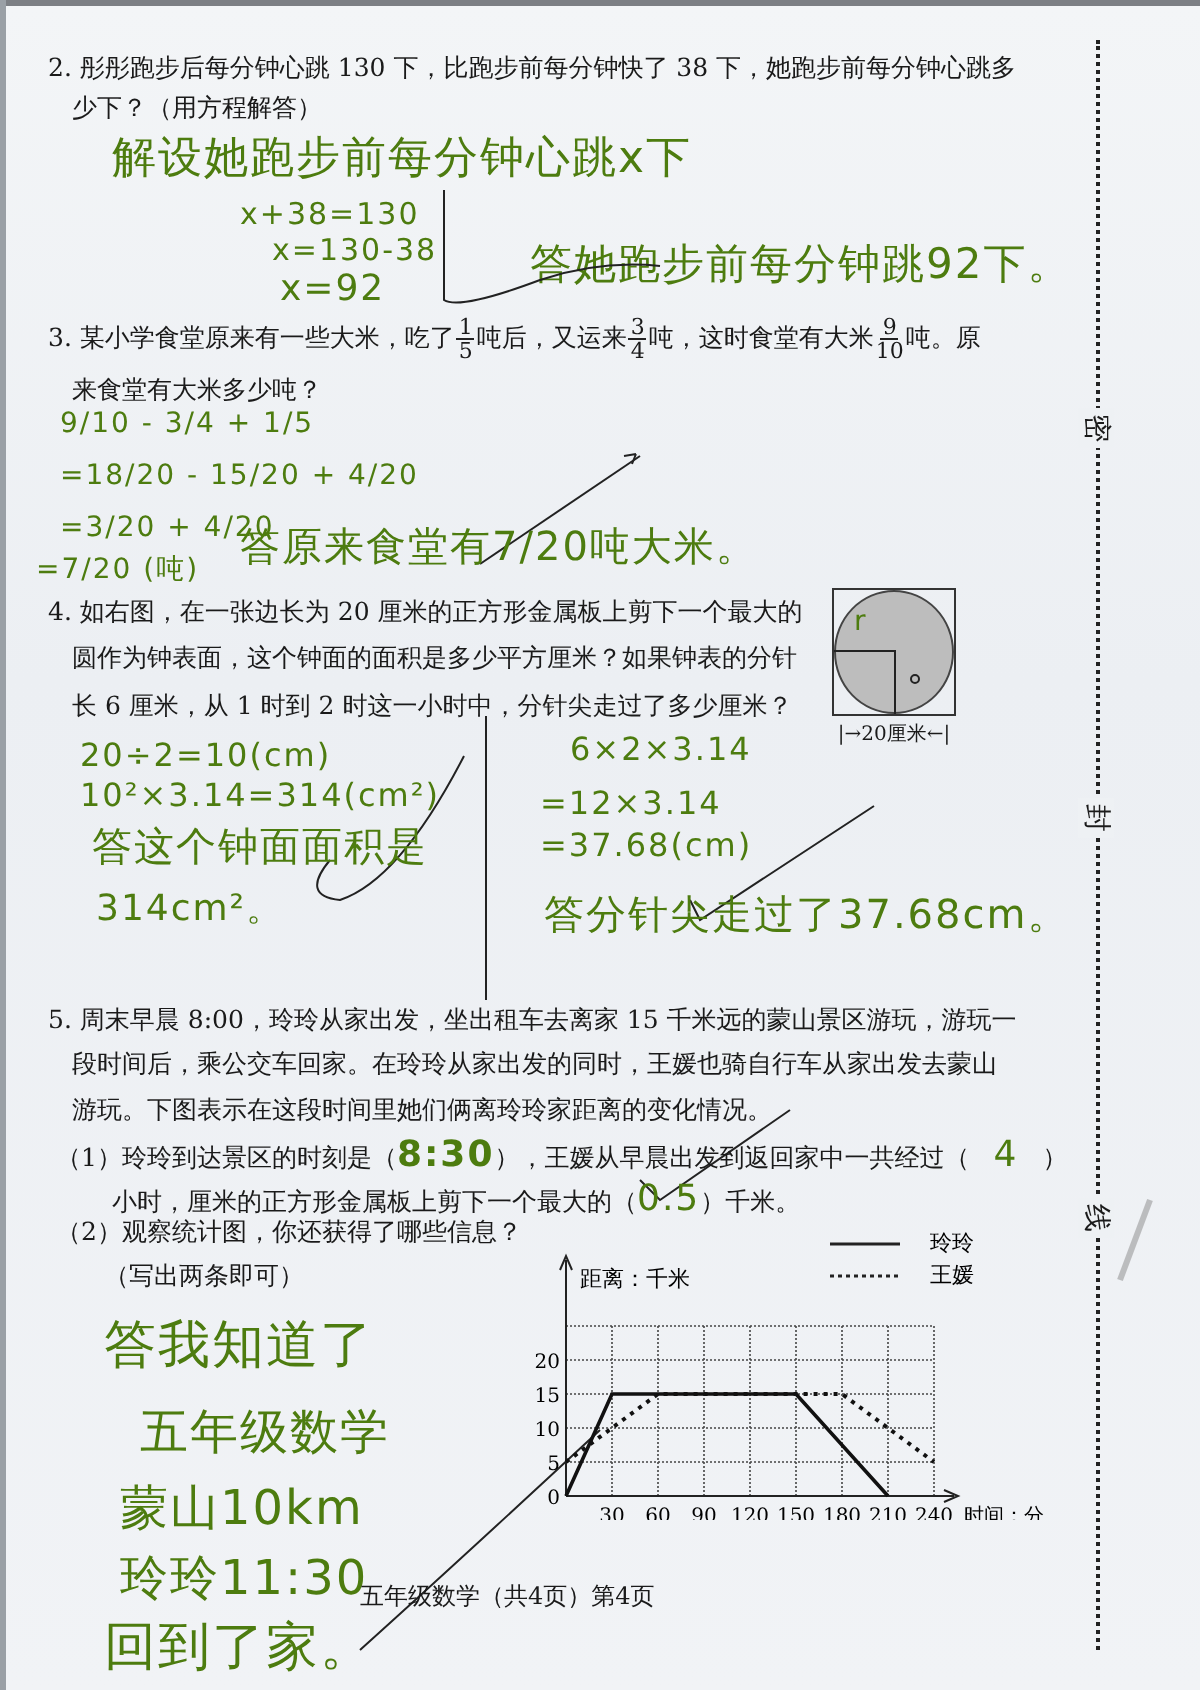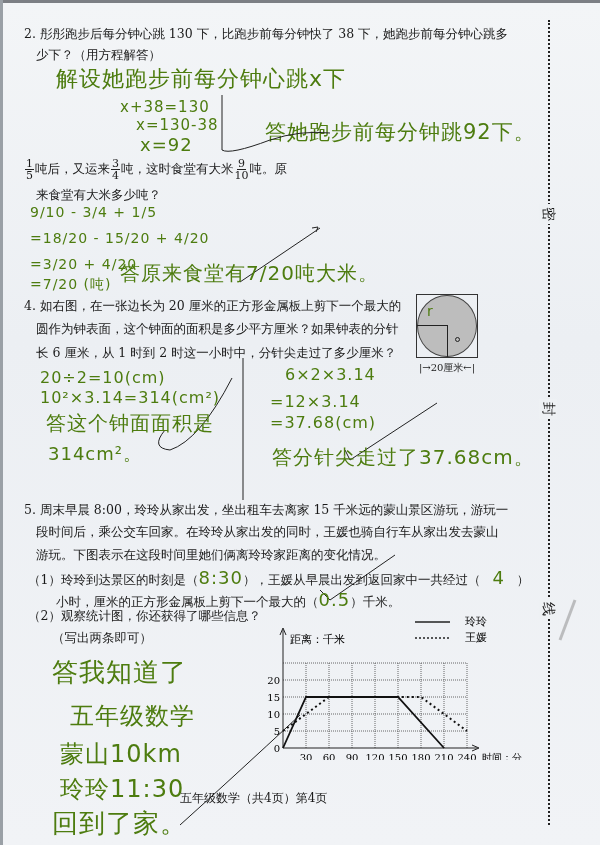--- a/index.html
+++ b/index.html
@@ -40,55 +40,55 @@
   }
   svg text { font-family: "DejaVu Serif", "Liberation Serif", serif; }
 </style>
 </head>
 <body>
 
 <div class="paper"></div>
 <div class="left-edge"></div>
 
 <div class="p" style="left:24px; top:26px;">2. 彤彤跑步后每分钟心跳 130 下，比跑步前每分钟快了 38 下，她跑步前每分钟心跳多</div>
-<div class="p" style="left:36px; top:47px;">少下？（用方程解答）</div>
+<div class="p" style="left:36px; top:47px;font-family:Liberation Mono, monospace;">少下？（用方程解答）</div>
 <div class="hw" style="left:56px; top:64px; font-size:22px;">解设她跑步前每分钟心跳x下</div>
 <div class="hw" style="left:120px; top:98px; font-size:15px;">x+38=130</div>
 <div class="hw" style="left:136px; top:116px; font-size:15px;">x=130-38</div>
 <div class="hw" style="left:140px; top:134px; font-size:18px;">x=92</div>
 <div class="hw" style="left:265px; top:118px; font-size:21px;">答她跑步前每分钟跳92下。</div>
 <svg style="position:absolute;left:0;top:0;" width="600" height="845">
   <path d="M222 95 L222 150 Q230 155 270 140 Q300 130 330 133" fill="none" stroke="#222" stroke-width="1"></path>
   <path d="M240 282 L320 228" fill="none" stroke="#222" stroke-width="1"></path>
   <path d="M318 227 l-6 1 M318 227 l-2 5" stroke="#222" stroke-width="1"></path>
   <path d="M232 378 Q200 440 170 450 Q150 448 165 430" fill="none" stroke="#222" stroke-width="1"></path>
   <path d="M243 358 L243 500" fill="none" stroke="#222" stroke-width="1"></path>
   <path d="M437 403 L350 460 L345 450" fill="none" stroke="#222" stroke-width="1"></path>
   <path d="M395 555 L330 600 L320 590" fill="none" stroke="#222" stroke-width="1"></path>
   <path d="M300 715 Q230 780 180 825" fill="none" stroke="#222" stroke-width="1"></path>
   <path d="M560 640 L575 600" fill="none" stroke="#888" stroke-width="3" opacity="0.5"></path>
 </svg>
 
 <div class="p" style="left:24px; top:158px;">
-  <span class="frac">
+  <span>3. 某小学食堂原来有一些大米，吃了</span><span class="frac">
       <span class="num">1</span>
       <span>5</span>
     </span><span>吨后，又运来</span><span class="frac">
       <span class="num">3</span>
       <span>4</span>
     </span><span>吨，这时食堂有大米</span><span class="frac">
       <span class="num">9</span>
       <span>10</span>
     </span><span>吨。原</span>
 </div>
 <div class="p" style="left:36px; top:187px;">来食堂有大米多少吨？</div>
 <div class="hw" style="left:30px; top:204px; font-size:14px;">9/10 - 3/4 + 1/5</div>
 <div class="hw" style="left:30px; top:230px; font-size:14px;">=18/20 - 15/20 + 4/20</div>
 <div class="hw" style="left:30px; top:256px; font-size:14px;">=3/20 + 4/20</div>
-<div class="hw" style="left:30px; top:276px; font-size:14px;">=7/20 (吨)</div>
+<div class="hw" style="left:18px; top:276px; font-size:14px;">=7/20 (吨)</div>
 <div class="hw" style="left:120px; top:260px; font-size:20px;">答原来食堂有7/20吨大米。</div>
 
 <div class="p" style="left:24px; top:298px;">4. 如右图，在一张边长为 20 厘米的正方形金属板上剪下一个最大的</div>
 <div class="p" style="left:36px; top:321px;">圆作为钟表面，这个钟面的面积是多少平方厘米？如果钟表的分针</div>
 <div class="p" style="left:36px; top:345px;">长 6 厘米，从 1 时到 2 时这一小时中，分针尖走过了多少厘米？</div>
 <div class="figure-box">
   <div class="figure-circle"></div>
   <div style="position:absolute; left:0; top:30px; width:30px; border-top:1px solid #222;"></div>
   <div style="position:absolute; left:30px; top:30px; height:32px; border-left:1px solid #222;"></div>
   <div class="hw" style="left:10px; top:8px; font-size:14px;">r</div>
@@ -103,21 +103,21 @@
 <div class="hw" style="left:48px; top:442px; font-size:18px;">314cm²。</div>
 <div class="hw" style="left:285px; top:365px; font-size:16px;">6×2×3.14</div>
 <div class="hw" style="left:270px; top:392px; font-size:16px;">=12×3.14</div>
 <div class="hw" style="left:270px; top:413px; font-size:16px;">=37.68(cm)</div>
 <div class="hw" style="left:272px; top:444px; font-size:20px;">答分针尖走过了37.68cm。</div>
 
 <div class="p" style="left:24px; top:502px;">5. 周末早晨 8:00，玲玲从家出发，坐出租车去离家 15 千米远的蒙山景区游玩，游玩一</div>
 <div class="p" style="left:36px; top:524px;">段时间后，乘公交车回家。在玲玲从家出发的同时，王媛也骑自行车从家出发去蒙山</div>
 <div class="p" style="left:36px; top:547px;">游玩。下图表示在这段时间里她们俩离玲玲家距离的变化情况。</div>
 <div class="p" style="left:28px; top:570px;">
-  <span>（1）玲玲到达景区的时刻是（</span><span class="hw" style="position:static; font-size:18px;">8:30</span><span>），王媛从早晨出发到返回家中一共经过（</span><span class="hw" style="position:static; font-size:18px; margin:0 12px;">4</span><span>）</span>
+  <span>（1）玲玲到达景区的时刻是（</span><span class="hw" style="position:static; font-size:18px;font-weight:bold;">8:30</span><span>），王媛从早晨出发到返回家中一共经过（</span><span class="hw" style="position:static; font-size:18px; margin:0 12px;">4</span><span>）</span>
 </div>
 <div class="p" style="left:56px; top:592px;">
   <span>小时，厘米的正方形金属板上剪下一个最大的（</span><span class="hw" style="position:static; font-size:18px;">0.5</span><span>）千米。</span>
 </div>
 <div class="p" style="left:28px; top:608px;">（2）观察统计图，你还获得了哪些信息？</div>
 <div class="p" style="left:52px; top:630px;">（写出两条即可）</div>
 <div class="hw" style="left:52px; top:655px; font-size:26px;">答我知道了</div>
 <div class="hw" style="left:70px; top:700px; font-size:24px;">五年级数学</div>
 <div class="hw" style="left:60px; top:738px; font-size:24px;text-align:center;">蒙山10km</div>
 <div class="hw" style="left:60px; top:773px; font-size:24px;">玲玲11:30</div>

